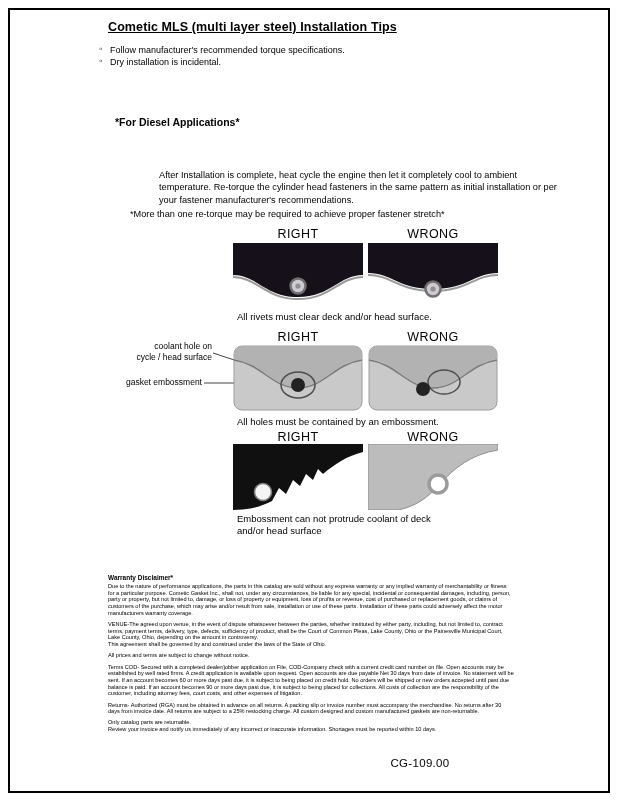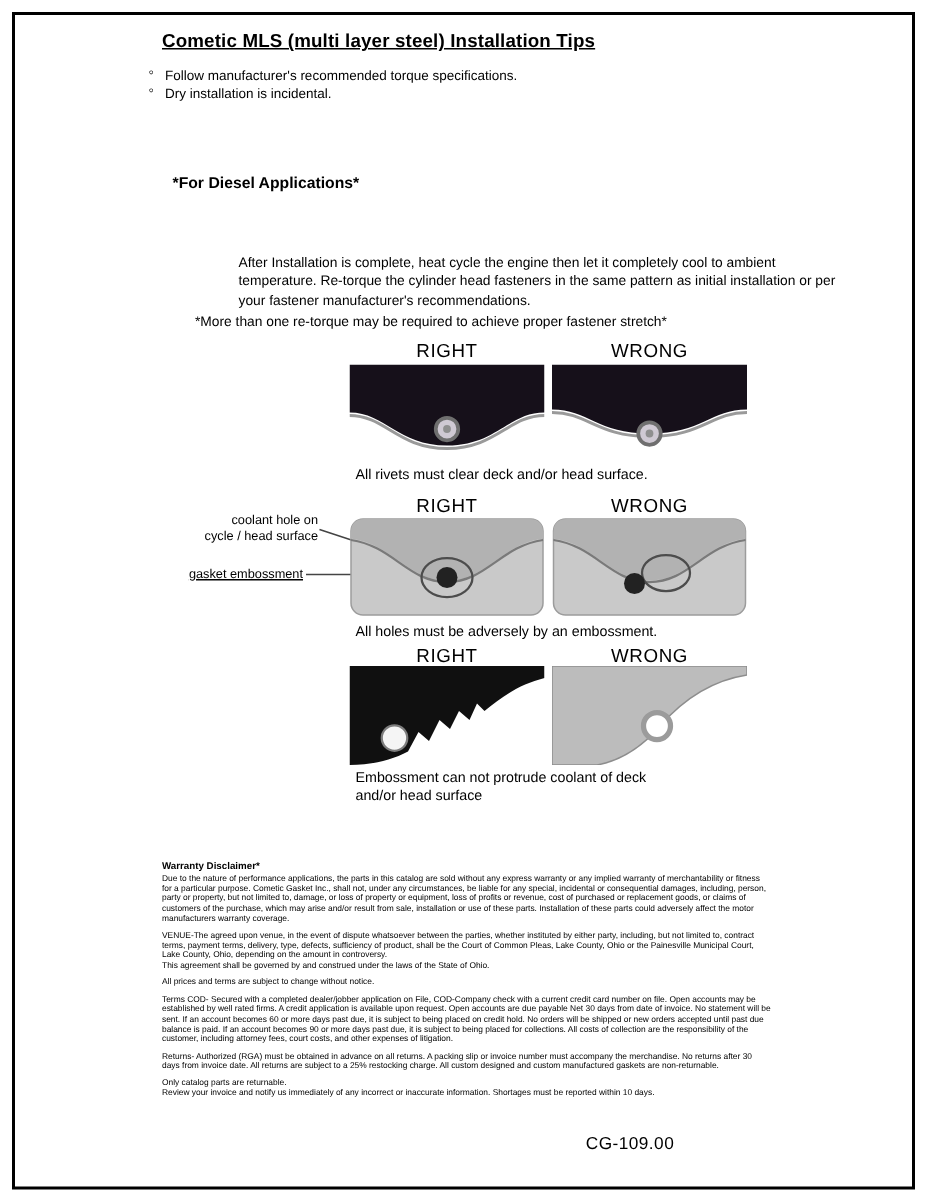--- a/index.html
+++ b/index.html
@@ -60,41 +60,41 @@
     <circle cx="65" cy="46" r="7.5" fill="#cfc9d3" stroke="#6f6f6f" stroke-width="2.5"></circle>
     <circle cx="65" cy="46" r="2.6" fill="#8f8f8f"></circle>
   </svg>
   <div class="abs caption" style="top:311px;">All rivets must clear deck and/or head surface.</div>
 
   <div class="abs col-label" style="left:233px;top:330px;">RIGHT</div>
   <div class="abs col-label" style="left:368px;top:330px;">WRONG</div>
 
   <div class="abs callout prewrap" style="left:128px;top:341px;width:84px;">coolant hole on
 cycle / head surface</div>
-  <div class="abs callout" style="left:116px;top:377px;width:86px;text-decoration:underline;">gasket embossment</div>
+  <div class="abs callout" style="left:116px;top:377px;width:86px;">gasket embossment</div>
   <svg class="abs" style="left:200px;top:345px;" width="100" height="45">
     <line x1="13" y1="8" x2="92" y2="34" stroke="#444" stroke-width="1"></line>
     <line x1="4" y1="38" x2="48" y2="38" stroke="#444" stroke-width="1"></line>
   </svg>
 
   <svg class="abs" style="left:233px;top:345px;" width="130" height="66">
     <rect x="1" y="1" width="128" height="64" rx="8" fill="#c9c9c9" stroke="#9c9c9c"></rect>
     <path d="M1,10 Q1,1 10,1 H120 Q129,1 129,10 V14 C101,18 91,42 65,42 C39,42 29,18 1,14 Z" fill="#b2b2b2"></path>
     <path d="M1,15 C29,19 39,43 65,43 C91,43 101,19 129,15" fill="none" stroke="#7a7a7a" stroke-width="1.5"></path>
     <ellipse cx="65" cy="40" rx="17" ry="13" fill="none" stroke="#4c4c4c" stroke-width="1.5"></ellipse>
     <circle cx="65" cy="40" r="7" fill="#222"></circle>
   </svg>
   <svg class="abs" style="left:368px;top:345px;" width="130" height="66">
     <rect x="1" y="1" width="128" height="64" rx="8" fill="#c9c9c9" stroke="#9c9c9c"></rect>
     <path d="M1,10 Q1,1 10,1 H120 Q129,1 129,10 V14 C101,18 91,42 65,42 C39,42 29,18 1,14 Z" fill="#b2b2b2"></path>
     <path d="M1,15 C29,19 39,43 65,43 C91,43 101,19 129,15" fill="none" stroke="#7a7a7a" stroke-width="1.5"></path>
     <ellipse cx="76" cy="37" rx="16" ry="12" fill="none" stroke="#4c4c4c" stroke-width="1.5"></ellipse>
     <circle cx="55" cy="44" r="7" fill="#222"></circle>
   </svg>
-  <div class="abs caption" style="top:416px;">All holes must be adversely by an embossment.</div>
+  <div class="abs caption" style="top:416px;">All holes must be contained by an embossment.</div>
 
   <div class="abs col-label" style="left:233px;top:430px;">RIGHT</div>
   <div class="abs col-label" style="left:368px;top:430px;">WRONG</div>
 
   <svg class="abs" style="left:233px;top:444px;" width="130" height="66">
     <path d="M0,0 H130 V8 C114,12 102,20 90,30 L85,25 L80,36 L73,30 L67,42 L60,36 L53,50 L46,44 L39,57 C28,63 14,66 0,66 Z" fill="#101010"></path>
     <circle cx="30" cy="48" r="8.5" fill="#f5f5f5" stroke="#7d7d7d" stroke-width="1.5"></circle>
   </svg>
   <svg class="abs" style="left:368px;top:444px;" width="130" height="66">
     <path d="M0,0 H130 V6 C104,10 86,24 72,40 C60,54 46,63 30,66 L0,66 Z" fill="#bcbcbc" stroke="#8d8d8d" stroke-width="1"></path>

